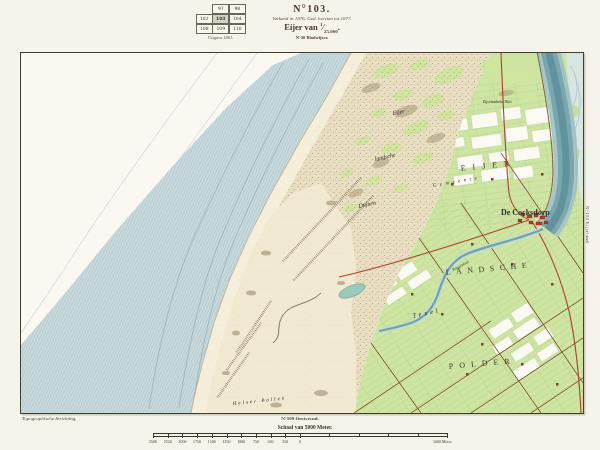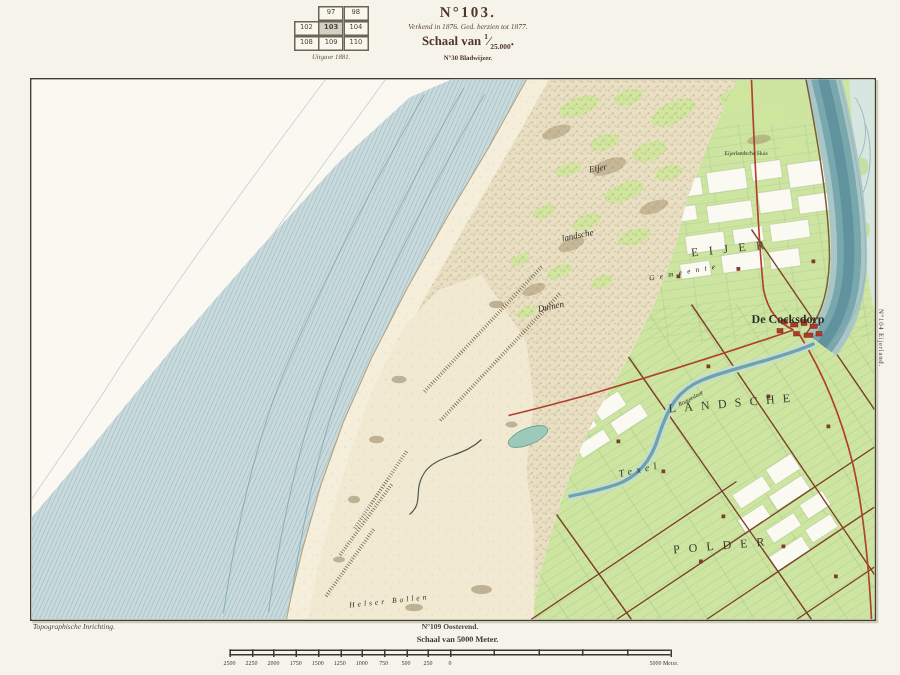--- a/index.html
+++ b/index.html
@@ -67,21 +67,21 @@
           <div class="ix-cell">109</div>
           <div class="ix-cell">110</div>
         </div>
       </div>
     <div class="ix-caption">Uitgave 1881.</div>
   </div>
 
   <div class="title-block">
     <div class="sheet-no">N°103.</div>
     <div class="survey">Verkend in 1876. Ged. herzien tot 1877.</div>
-    <div class="scale-line"><span>Schaal van</span> <sup>1</sup>⁄<sub>25.000</sub>.</div>
+    <div class="scale-line"><span>Eijer van</span> <sup>1</sup>⁄<sub>25.000</sub>.</div>
     <div class="edition">N°30 Bladwijzer.</div>
   </div>
 
   <div class="map-frame">
   <svg width="562" height="360" viewBox="0 0 562 360">
     <defs>
       <pattern id="seaHatchLines" width="2.6" height="2.6" patternUnits="userSpaceOnUse" patternTransform="rotate(24)">
         <line x1="0" y1="0" x2="0" y2="2.6" stroke="#7fa3ad" stroke-width="0.5"></line>
       </pattern>
       <pattern id="duneDotsP" width="6" height="6" patternUnits="userSpaceOnUse">

